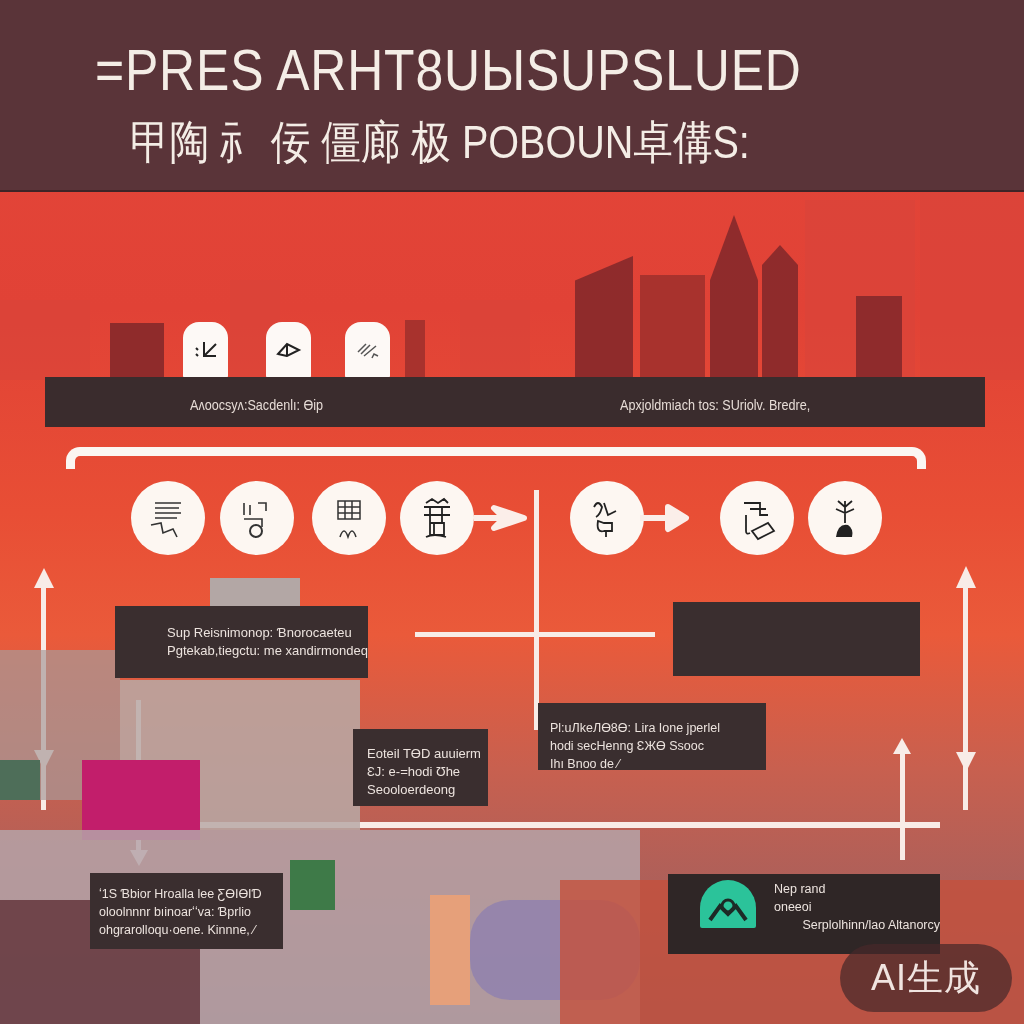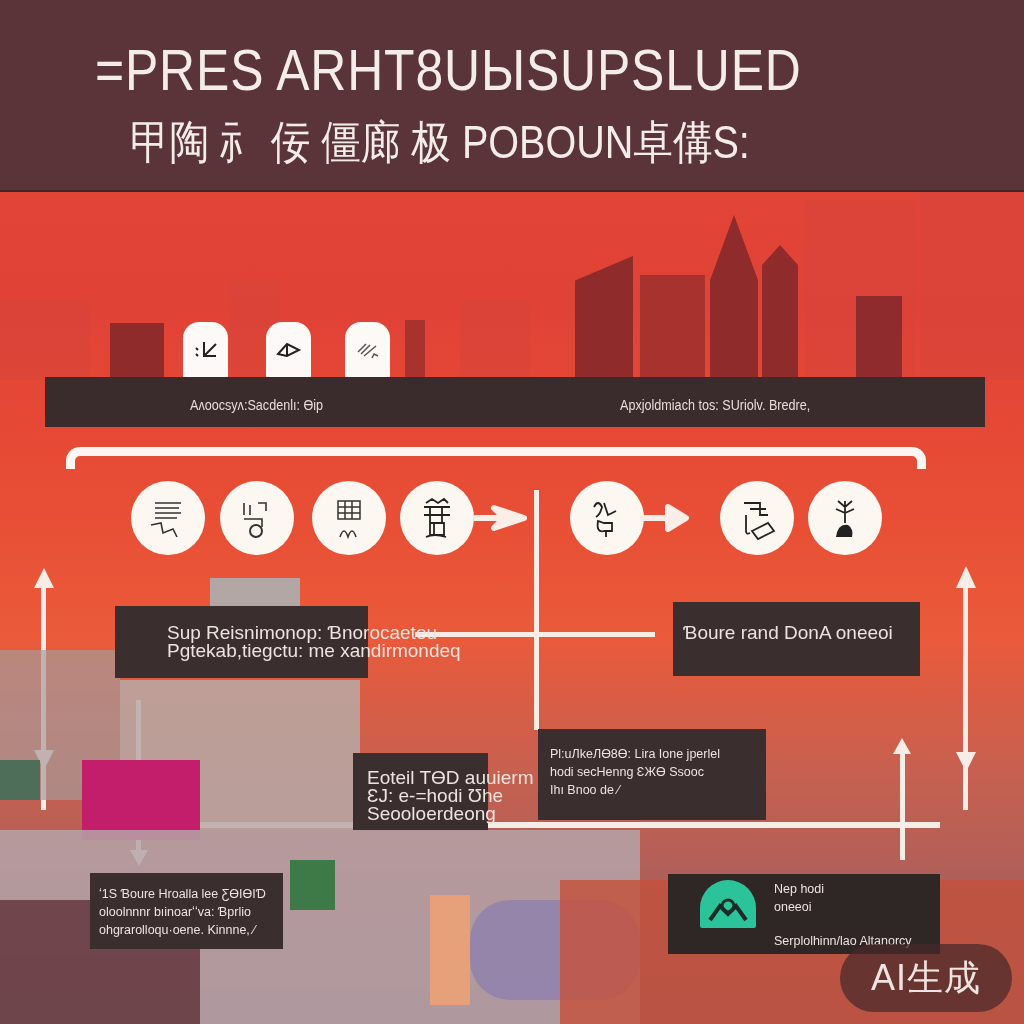--- a/index.html
+++ b/index.html
@@ -12,21 +12,21 @@
   .skyline .d{background:#8a2a2b;opacity:.95;}
   .skyline .f{background:#d9443a;opacity:.6;}
   .band{position:absolute;left:45px;top:377px;width:940px;height:50px;background:#3a2c2d;}
   .band-txt{position:absolute;top:397px;font-size:14px;color:#e6dcd6;transform:scaleX(.9);transform-origin:left;}
   .tab{position:absolute;top:322px;width:45px;height:56px;background:#fdf9f6;border-radius:16px 16px 2px 2px;display:flex;align-items:center;justify-content:center;}
   .tab svg{width:28px;height:24px;}
   .bracket{position:absolute;left:66px;top:447px;width:860px;height:22px;border:9px solid #fbf6f2;border-bottom:none;border-radius:14px 14px 0 0;box-sizing:border-box;}
   .circ{position:absolute;top:481px;width:74px;height:74px;border-radius:50%;background:#fdf7f2;display:flex;align-items:center;justify-content:center;}
   .circ svg{width:50px;height:50px;}
   .line{position:absolute;background:#f8ece7;}
-  .box{position:absolute;background:#3a2e2f;color:#ece3de;font-size:19px;line-height:18px;box-sizing:border-box;}
+  .box{position:absolute;background:#3a2e2f;color:#ece3de;font-size:13px;line-height:18px;box-sizing:border-box;}
   .box p{margin:0;white-space:nowrap;}
   .block{position:absolute;}
   .ai-badge{position:absolute;left:840px;top:944px;width:172px;height:68px;border-radius:34px;background:rgba(70,40,42,.72);color:#f0e4e0;font-size:36px;display:flex;align-items:center;justify-content:center;letter-spacing:1px;}
   .teal{position:absolute;left:700px;top:880px;width:56px;height:48px;background:#2bc39a;border-radius:28px 28px 2px 2px;}
 </style>
 </head>
 <body>
 
 <div class="bg"></div>
 
@@ -154,43 +154,42 @@
 <div class="block" style="left:430px;top:895px;width:40px;height:110px;background:#e6a07a;"></div>
 <div class="block" style="left:470px;top:900px;width:170px;height:100px;background:#8c7fb0;opacity:.75;border-radius:40px;"></div>
 <div class="block" style="left:290px;top:860px;width:45px;height:50px;background:#3e7a48;"></div>
 <div class="block" style="left:560px;top:880px;width:464px;height:144px;background:#c4503c;opacity:.8;"></div>
 
 <div class="box" style="left:115px;top:606px;width:253px;height:72px;padding:18px 0 0 52px;">
   <p>Sup Reisnimonop: Ɓnorocaeteu</p>
   <p>Pgtekab,tiegctu: me xandirmondeq</p>
 </div>
 <div class="box" style="left:673px;top:602px;width:247px;height:74px;padding:22px 0 0 10px;">
-  <p>Ɓoure rand DonA oneeoi</p>
 </div>
-<div class="box" style="left:353px;top:729px;width:135px;height:77px;padding:16px 0 0 14px;margin-top:24px;">
+<div class="box" style="left:353px;top:729px;width:135px;height:77px;padding:16px 0 0 14px;">
   <p>Eoteil TƟD auuierm</p>
   <p>ƐJ: e-=hodi Ʊhe</p>
   <p>Seooloerdeong</p>
 </div>
-<div class="box" style="left:538px;top:729px;width:228px;height:91px;padding:16px 0 0 12px;font-size:12.5px;">
+<div class="box" style="left:538px;top:703px;width:228px;height:67px;padding:16px 0 0 12px;font-size:12.5px;">
   <p>Pl:uЛkeЛƟ8Ɵ:  Lira Ione jperlel</p>
   <p>hodi secHenng    ƐЖƟ Ssooc</p>
   <p>Ihı Bnoo de ⁄</p>
 </div>
 <div class="box" style="left:90px;top:873px;width:193px;height:76px;padding:12px 0 0 9px;font-size:12.5px;">
-  <p>ʻ1S Ɓoure Hroalla lee  ƸƟIƟIƊ</p>
+  <p>ʻ1S Ɓbior Hroalla lee  ƸƟIƟIƊ</p>
   <p>oloolnnnr bıinoarʻʻva: Ɓprlio</p>
   <p>ohgrarolloqu·oene. Kinnne, ⁄</p>
 </div>
 <div class="box" style="left:668px;top:874px;width:272px;height:80px;background:#2f2626;"></div>
 <div class="teal">
   <svg width="56" height="48" viewBox="0 0 56 48">
       <path d="M10 40 L20 26 L28 34 L36 26 L46 40" stroke="#1d2a26" stroke-width="4" fill="none"></path>
       <circle cx="28" cy="26" r="6" stroke="#1d2a26" stroke-width="3" fill="none"></circle>
     </svg>
 </div>
 <div class="box" style="left:770px;top:876px;width:170px;height:78px;background:transparent;padding:4px 0 0 4px;font-size:12.5px;">
-  <p>Nep hodi</p>
+  <p>Nep rand</p>
   <p>oneeoi</p>
-  <p style="margin-top:16px;">Serplolhinn/lao Altanorcy</p>
+  <p style="margin-top:0;text-align:right;">Serplolhinn/lao Altanorcy</p>
 </div>
 
 <div class="ai-badge">AI生成</div>
 
 </body></html>

